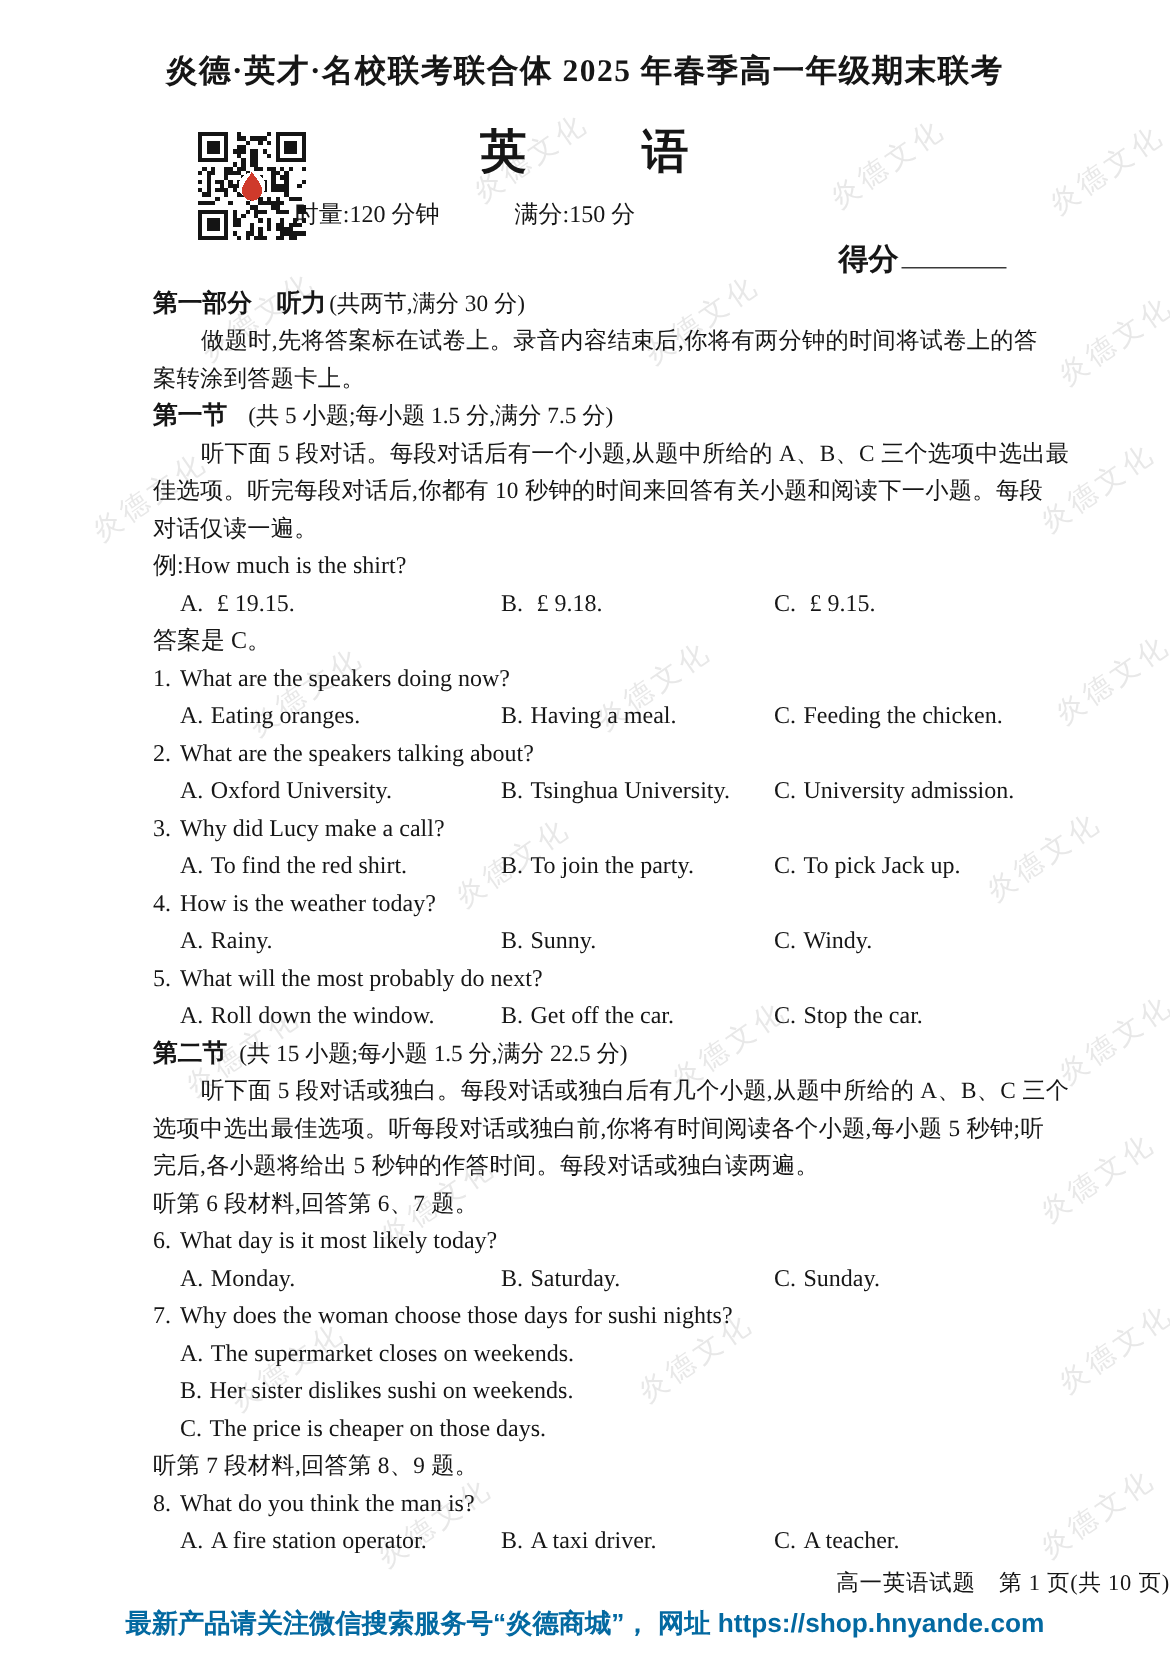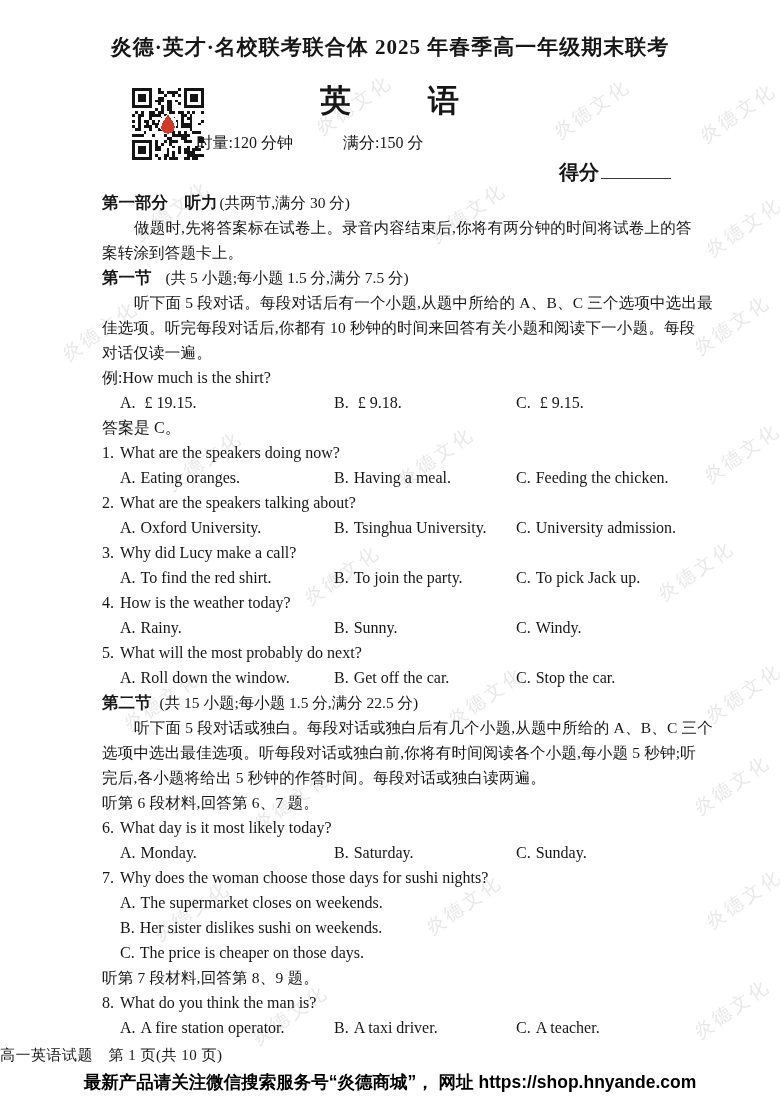--- a/index.html
+++ b/index.html
@@ -54,26 +54,26 @@
   .hr { font-size:15.5px; margin-left:2px; }
   .qnum { margin-right:6px; }
   .opts { position:relative; }
   .opt { position:absolute; top:0; }
   .oa { left:18px; } .ob { left:232px; } .oc { left:414px; }
   .lab { margin-right:5px; }
   .exlab { margin-right:9px; }
   .opt-stack { padding-left:18px; }
   
   .footer-page {
-    position:absolute; top:1046px; left:0; width:780px; text-align:left;
+    position:absolute; top:1046px; left:0; width:780px; text-align:right;
     font-size:15px; letter-spacing:.5px;
   }
   .promo {
     position:absolute; top:1070px; left:0; width:780px; text-align:center;
-    font-size:17.5px; font-weight:bold; color:#000000;
+    font-size:17.5px; font-weight:bold; color:#0369a1;
     font-family:"Liberation Sans","DejaVu Sans",sans-serif;
   }
 </style>
 </head>
 <body>
 
 <div class="page">
 
   <span class="wm" style="left:310px;top:92px">炎德文化</span>
   <span class="wm" style="left:548px;top:96px">炎德文化</span>

